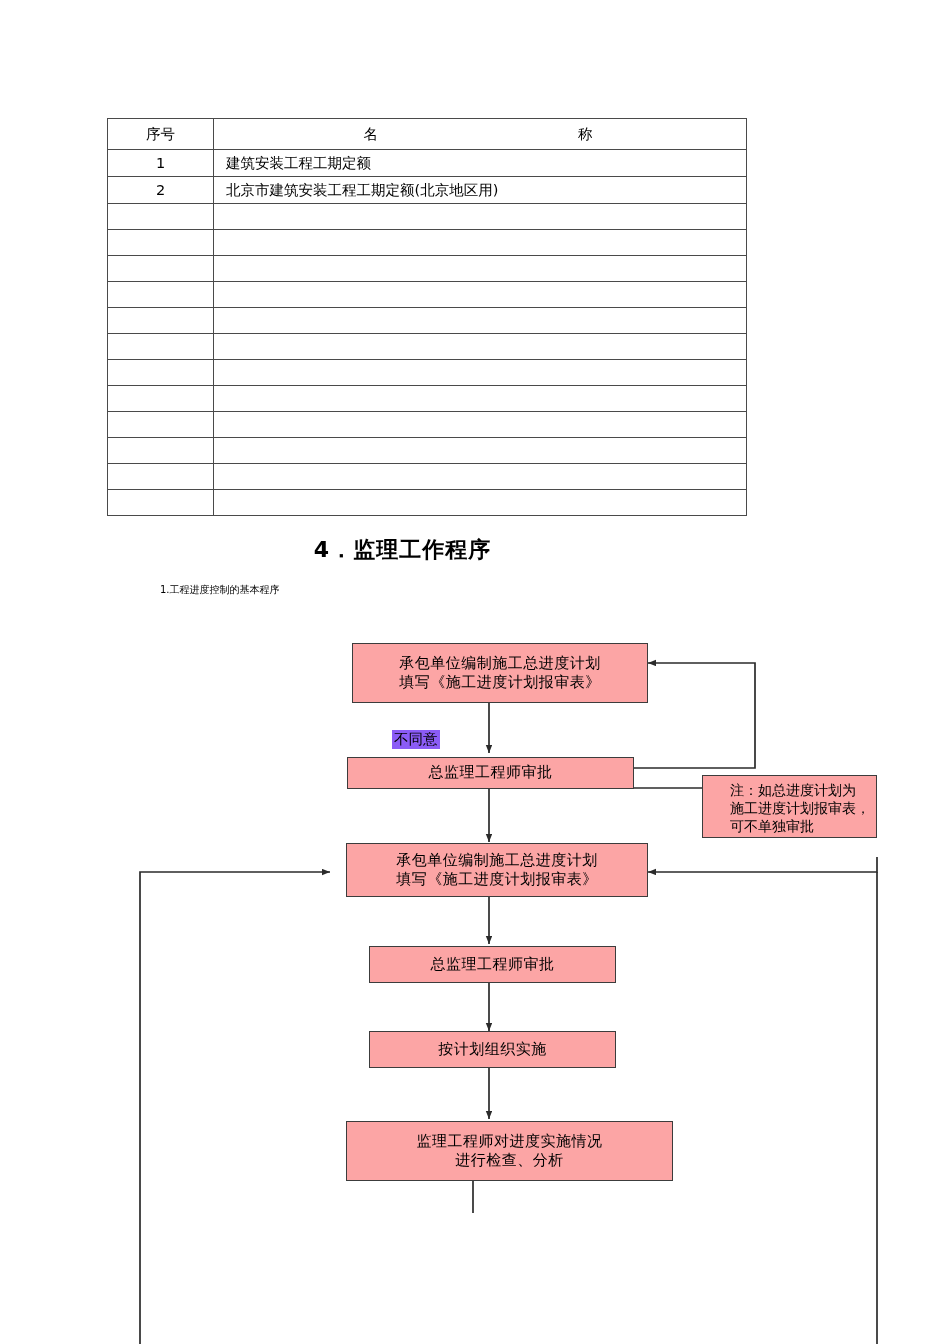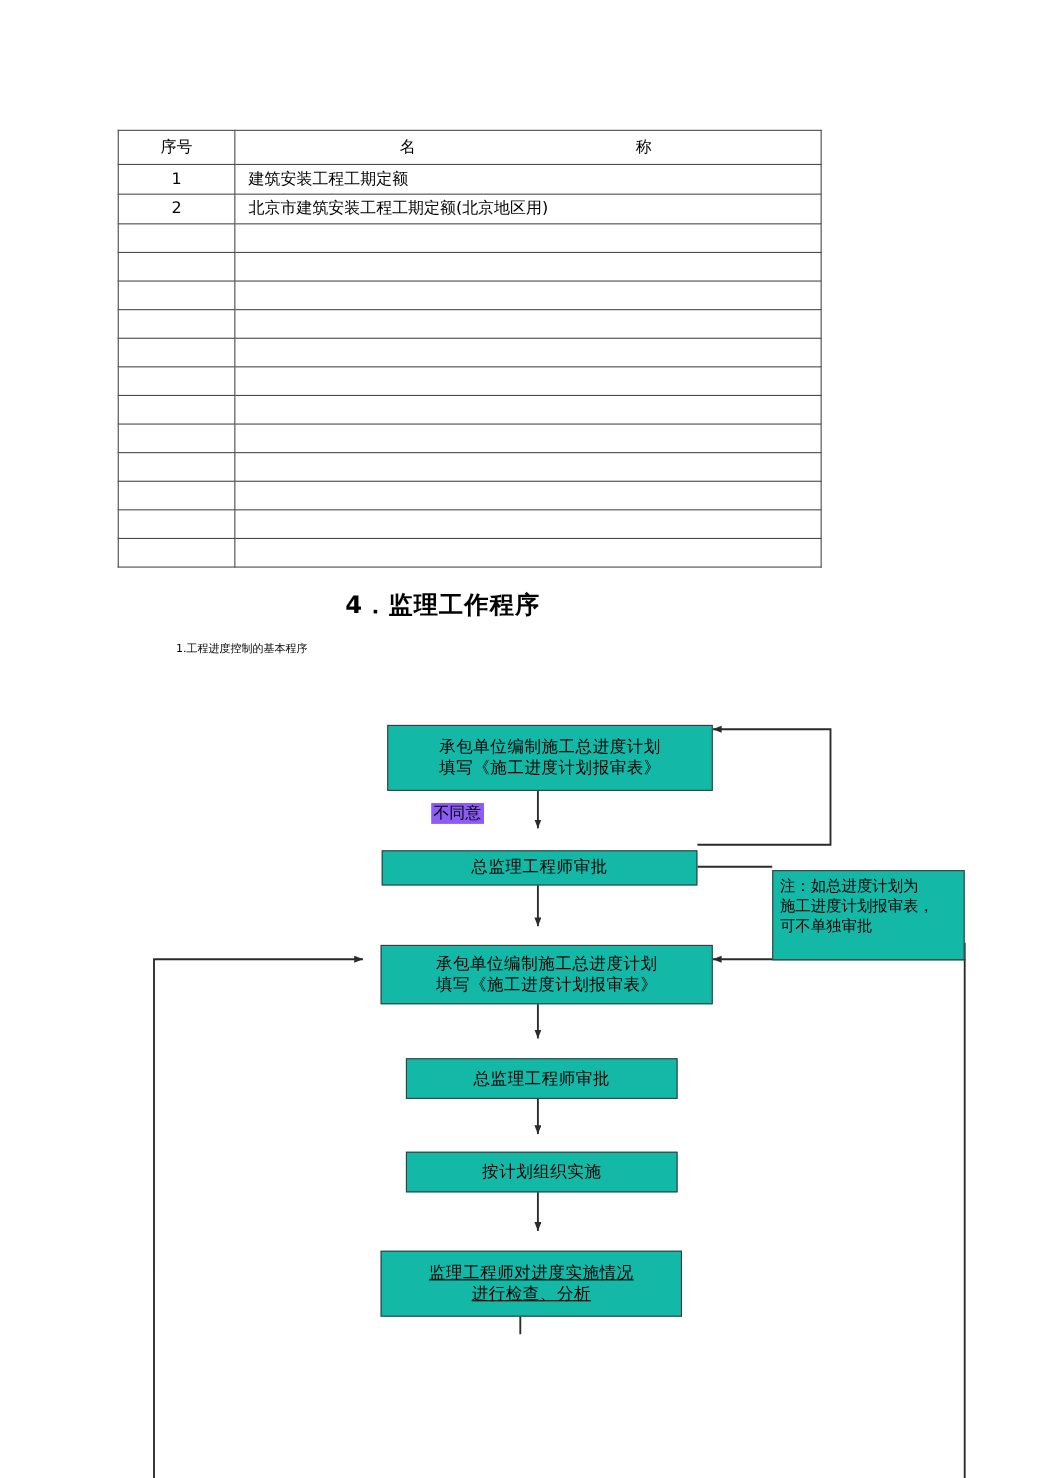--- a/index.html
+++ b/index.html
@@ -86,31 +86,30 @@
     position: absolute;
     left: 0;
     top: 0;
     width: 950px;
     height: 1344px;
     pointer-events: none;
   }
   .fbox {
     position: absolute;
     border: 1.6px solid #3c3c3c;
-    background: #14b8a6;
+    background: #fca5a5;
     box-sizing: border-box;
     display: flex;
     align-items: center;
     justify-content: center;
     text-align: center;
     font-size: 15px;
     line-height: 1.28;
     letter-spacing: 0.5px;
     z-index: 5;
-    margin-top: 16px;
   }
   .fbox.note {
     align-items: flex-start;
     justify-content: flex-start;
     text-align: left;
     padding: 5px 6px 0 6px;
     font-size: 14px;
     line-height: 1.3;
     letter-spacing: 0;
   }
@@ -232,21 +231,21 @@
     <span>填写《施工进度计划报审表》</span>
   </div>
 </div>
 
 <div class="flabel" style="left:392px; top:730px;">不同意</div>
 
 <div class="fbox" style="left:347px; top:757px; width:287px; height:32px;">
   <span>总监理工程师审批</span>
 </div>
 
-<div class="fbox note" style="left:702px; top:775px; width:175px; height:82px;">
+<div class="fbox note" style="left:702px; top:775px; width:175px; height:63px;justify-content:flex-end;">
   <div>
     <span>注：如总进度计划为</span>
     <span>施工进度计划报审表，</span>
     <span>可不单独审批</span>
   </div>
 </div>
 
 <div class="fbox" style="left:346px; top:843px; width:302px; height:54px;">
   <div>
     <span>承包单位编制施工总进度计划</span>
@@ -255,18 +254,18 @@
 </div>
 
 <div class="fbox" style="left:369px; top:946px; width:247px; height:37px;">
   <span>总监理工程师审批</span>
 </div>
 
 <div class="fbox" style="left:369px; top:1031px; width:247px; height:37px;">
   <span>按计划组织实施</span>
 </div>
 
-<div class="fbox" style="left:346px; top:1121px; width:274px; height:60px;text-decoration:underline;">
+<div class="fbox" style="left:346px; top:1121px; width:327px; height:60px;">
   <div>
     <span>监理工程师对进度实施情况</span>
     <span>进行检查、分析</span>
   </div>
 </div>
 
 </body></html>

